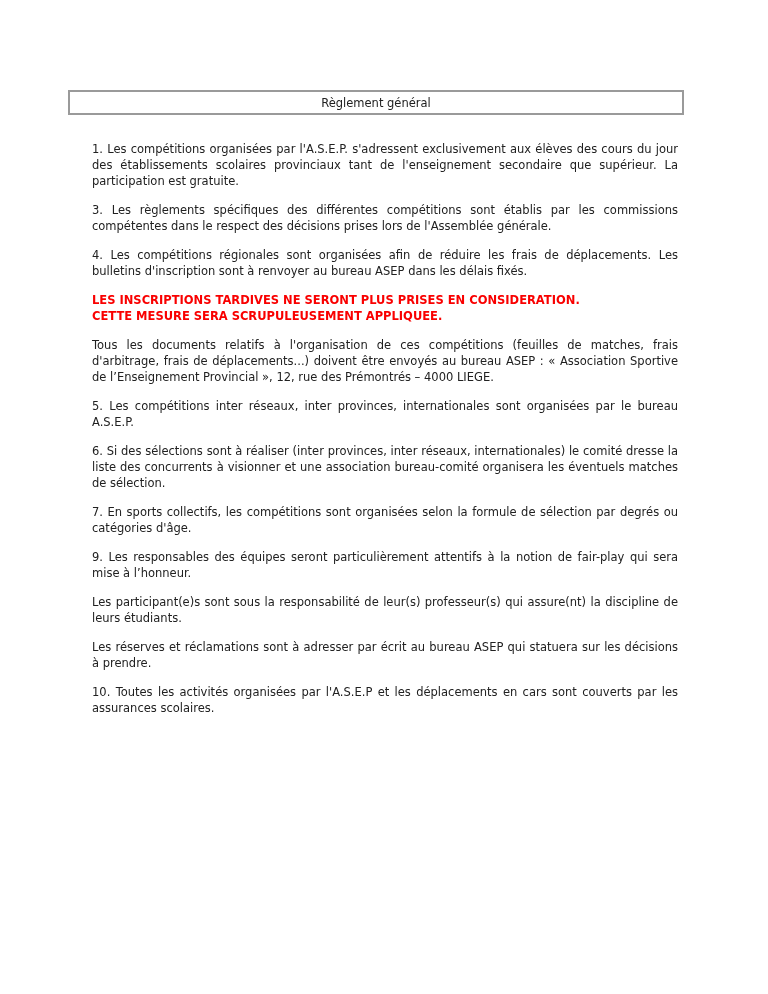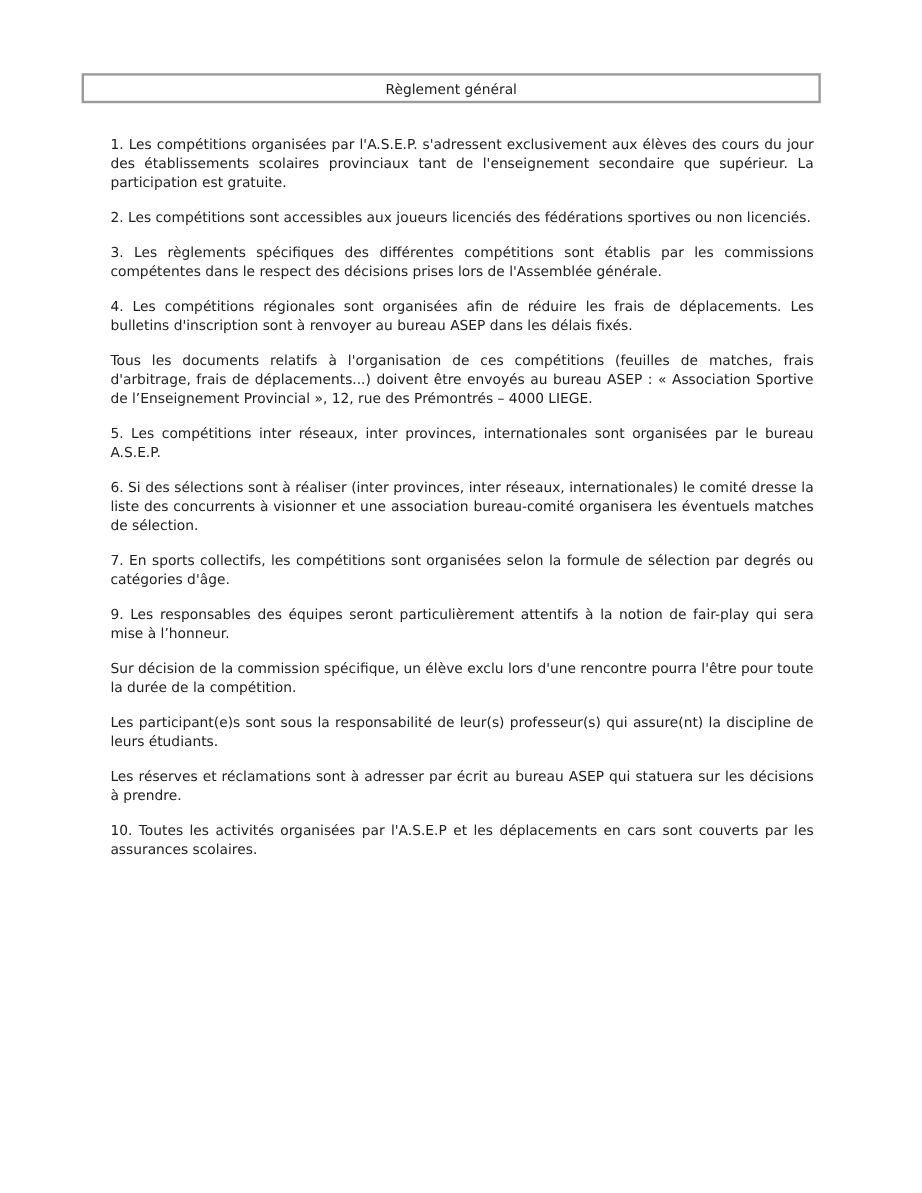--- a/index.html
+++ b/index.html
@@ -19,21 +19,21 @@
     height: 994px;
     background: var(--background);
     font-family: "DejaVu Sans", "Liberation Sans", sans-serif;
     color: var(--text);
     overflow: hidden;
   }
   .page {
     position: relative;
     width: 760px;
     height: 994px;
-    padding-top: 61px;
+    padding-top: 90px;
   }
   .title-box {
     margin-left: 68px;
     width: 616px;
     height: 25px;
     border: 2px solid var(--box-border);
     display: flex;
     align-items: center;
     justify-content: center;
     margin-bottom: 26px;
@@ -67,39 +67,41 @@
 <div class="page">
 
   <div class="title-box">
     <span>Règlement général</span>
   </div>
 
   <div class="content">
 
     <p class="para">1. Les compétitions organisées par l'A.S.E.P. s'adressent exclusivement aux élèves des cours du jour des établissements scolaires provinciaux tant de l'enseignement secondaire que supérieur. La participation est gratuite.</p>
 
-    <p class="para">2. Les compétitions sont accessibles aux joueurs licenciés des fédérations sportives ou non licenciés.</p>
 
     <p class="para">3. Les règlements spécifiques des différentes compétitions sont établis par les commissions compétentes dans le respect des décisions prises lors de l'Assemblée générale.</p>
 
     <p class="para">4. Les compétitions régionales sont organisées afin de réduire les frais de déplacements. Les bulletins d'inscription sont à renvoyer au bureau ASEP dans les délais fixés.</p>
 
+    <p class="para red-block red-bold">
+      <span>LES INSCRIPTIONS TARDIVES NE SERONT PLUS PRISES EN CONSIDERATION.</span><br>
+      <span>CETTE MESURE SERA SCRUPULEUSEMENT APPLIQUEE.</span>
+    </p>
 
     <p class="para">Tous les documents relatifs à l'organisation de ces compétitions (feuilles de matches, frais d'arbitrage, frais de déplacements...) doivent être envoyés au bureau ASEP : « Association Sportive de l’Enseignement Provincial », 12, rue des Prémontrés – 4000 LIEGE.</p>
 
     <p class="para">5. Les compétitions inter réseaux, inter provinces, internationales sont organisées par le bureau A.S.E.P.</p>
 
     <p class="para">6. Si des sélections sont à réaliser (inter provinces, inter réseaux, internationales) le comité dresse la liste des concurrents à visionner et une association bureau-comité organisera les éventuels matches de sélection.</p>
 
     <p class="para">7. En sports collectifs, les compétitions sont organisées selon la formule de sélection par degrés ou catégories d'âge.</p>
 
 
     <p class="para">9. Les responsables des équipes seront particulièrement attentifs à la notion de fair-play qui sera mise à l’honneur.</p>
 
-    <p class="para">Sur décision de la commission spécifique, un élève exclu lors d'une rencontre pourra l'être pour toute la durée de la compétition.</p>
 
     <p class="para">Les participant(e)s sont sous la responsabilité de leur(s) professeur(s) qui assure(nt) la discipline de leurs étudiants.</p>
 
     <p class="para">Les réserves et réclamations sont à adresser par écrit au bureau ASEP qui statuera sur les décisions à prendre.</p>
 
     <p class="para">10. Toutes les activités organisées par l'A.S.E.P et les déplacements en cars sont couverts par les assurances scolaires.</p>
 
   </div>
 </div>
 

